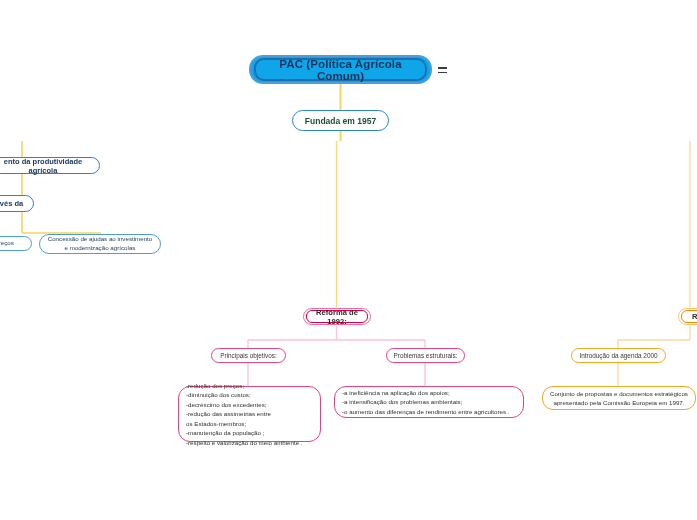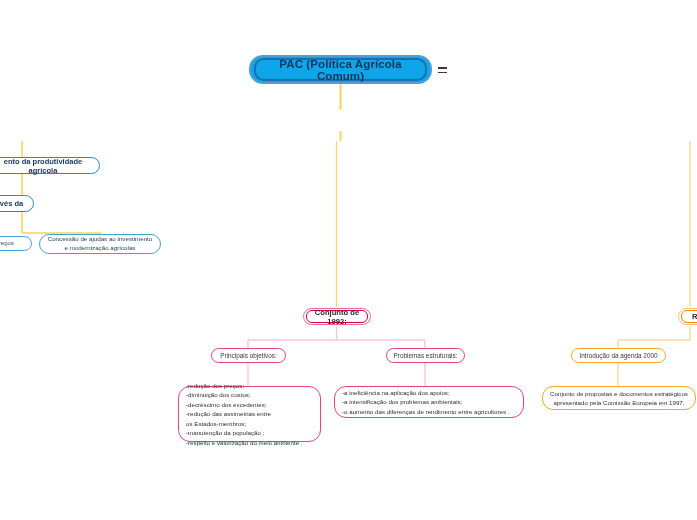--- a/index.html
+++ b/index.html
@@ -221,32 +221,33 @@
 
   <div class="node n-root" style="left:249px; top:55px; width:183px; height:29px;">
     <div class="inner">PAC (Política Agrícola Comum)</div>
   </div>
 
   <div class="toggle" style="left:436px; top:62px; width:12px; height:16px;">
     <span></span>
     <span></span>
   </div>
 
+  <div class="node n-blue" style="left:292px; top:110px; width:97px; height:21px;">Fundada em 1957</div>
 
   <div class="node n-blue2" style="left:-14px; top:157px; width:114px; height:17px;">ento da produtividade agrícola</div>
 
   <div class="node n-blue2" style="left:-18px; top:195px; width:52px; height:17px;">ravés da</div>
 
   <div class="node n-blue-plain" style="left:-28px; top:236px; width:60px; height:15px;">e preços</div>
 
   <div class="node n-blue-plain" style="left:39px; top:234px; width:122px; height:20px;">Concessão de ajudas ao investimento
 e modernização agrícolas</div>
 
   <div class="node n-pink-hdr" style="left:303px; top:308px; width:68px; height:17px;">
-    <div class="inner">Conjunto de 1992:</div>
+    <div class="inner">Reforma de 1992:</div>
   </div>
 
   <div class="node n-pink" style="left:211px; top:348px; width:75px; height:15px;">Principais objetivos:</div>
 
   <div class="node n-pink" style="left:386px; top:348px; width:79px; height:15px;">Problemas estruturais:</div>
 
   <div class="node n-pink-list" style="left:178px; top:386px; width:143px; height:56px;">-redução dos preços;
 -diminuição dos custos;
 -decréscimo dos excedentes;
 -redução das assimetrias entre

